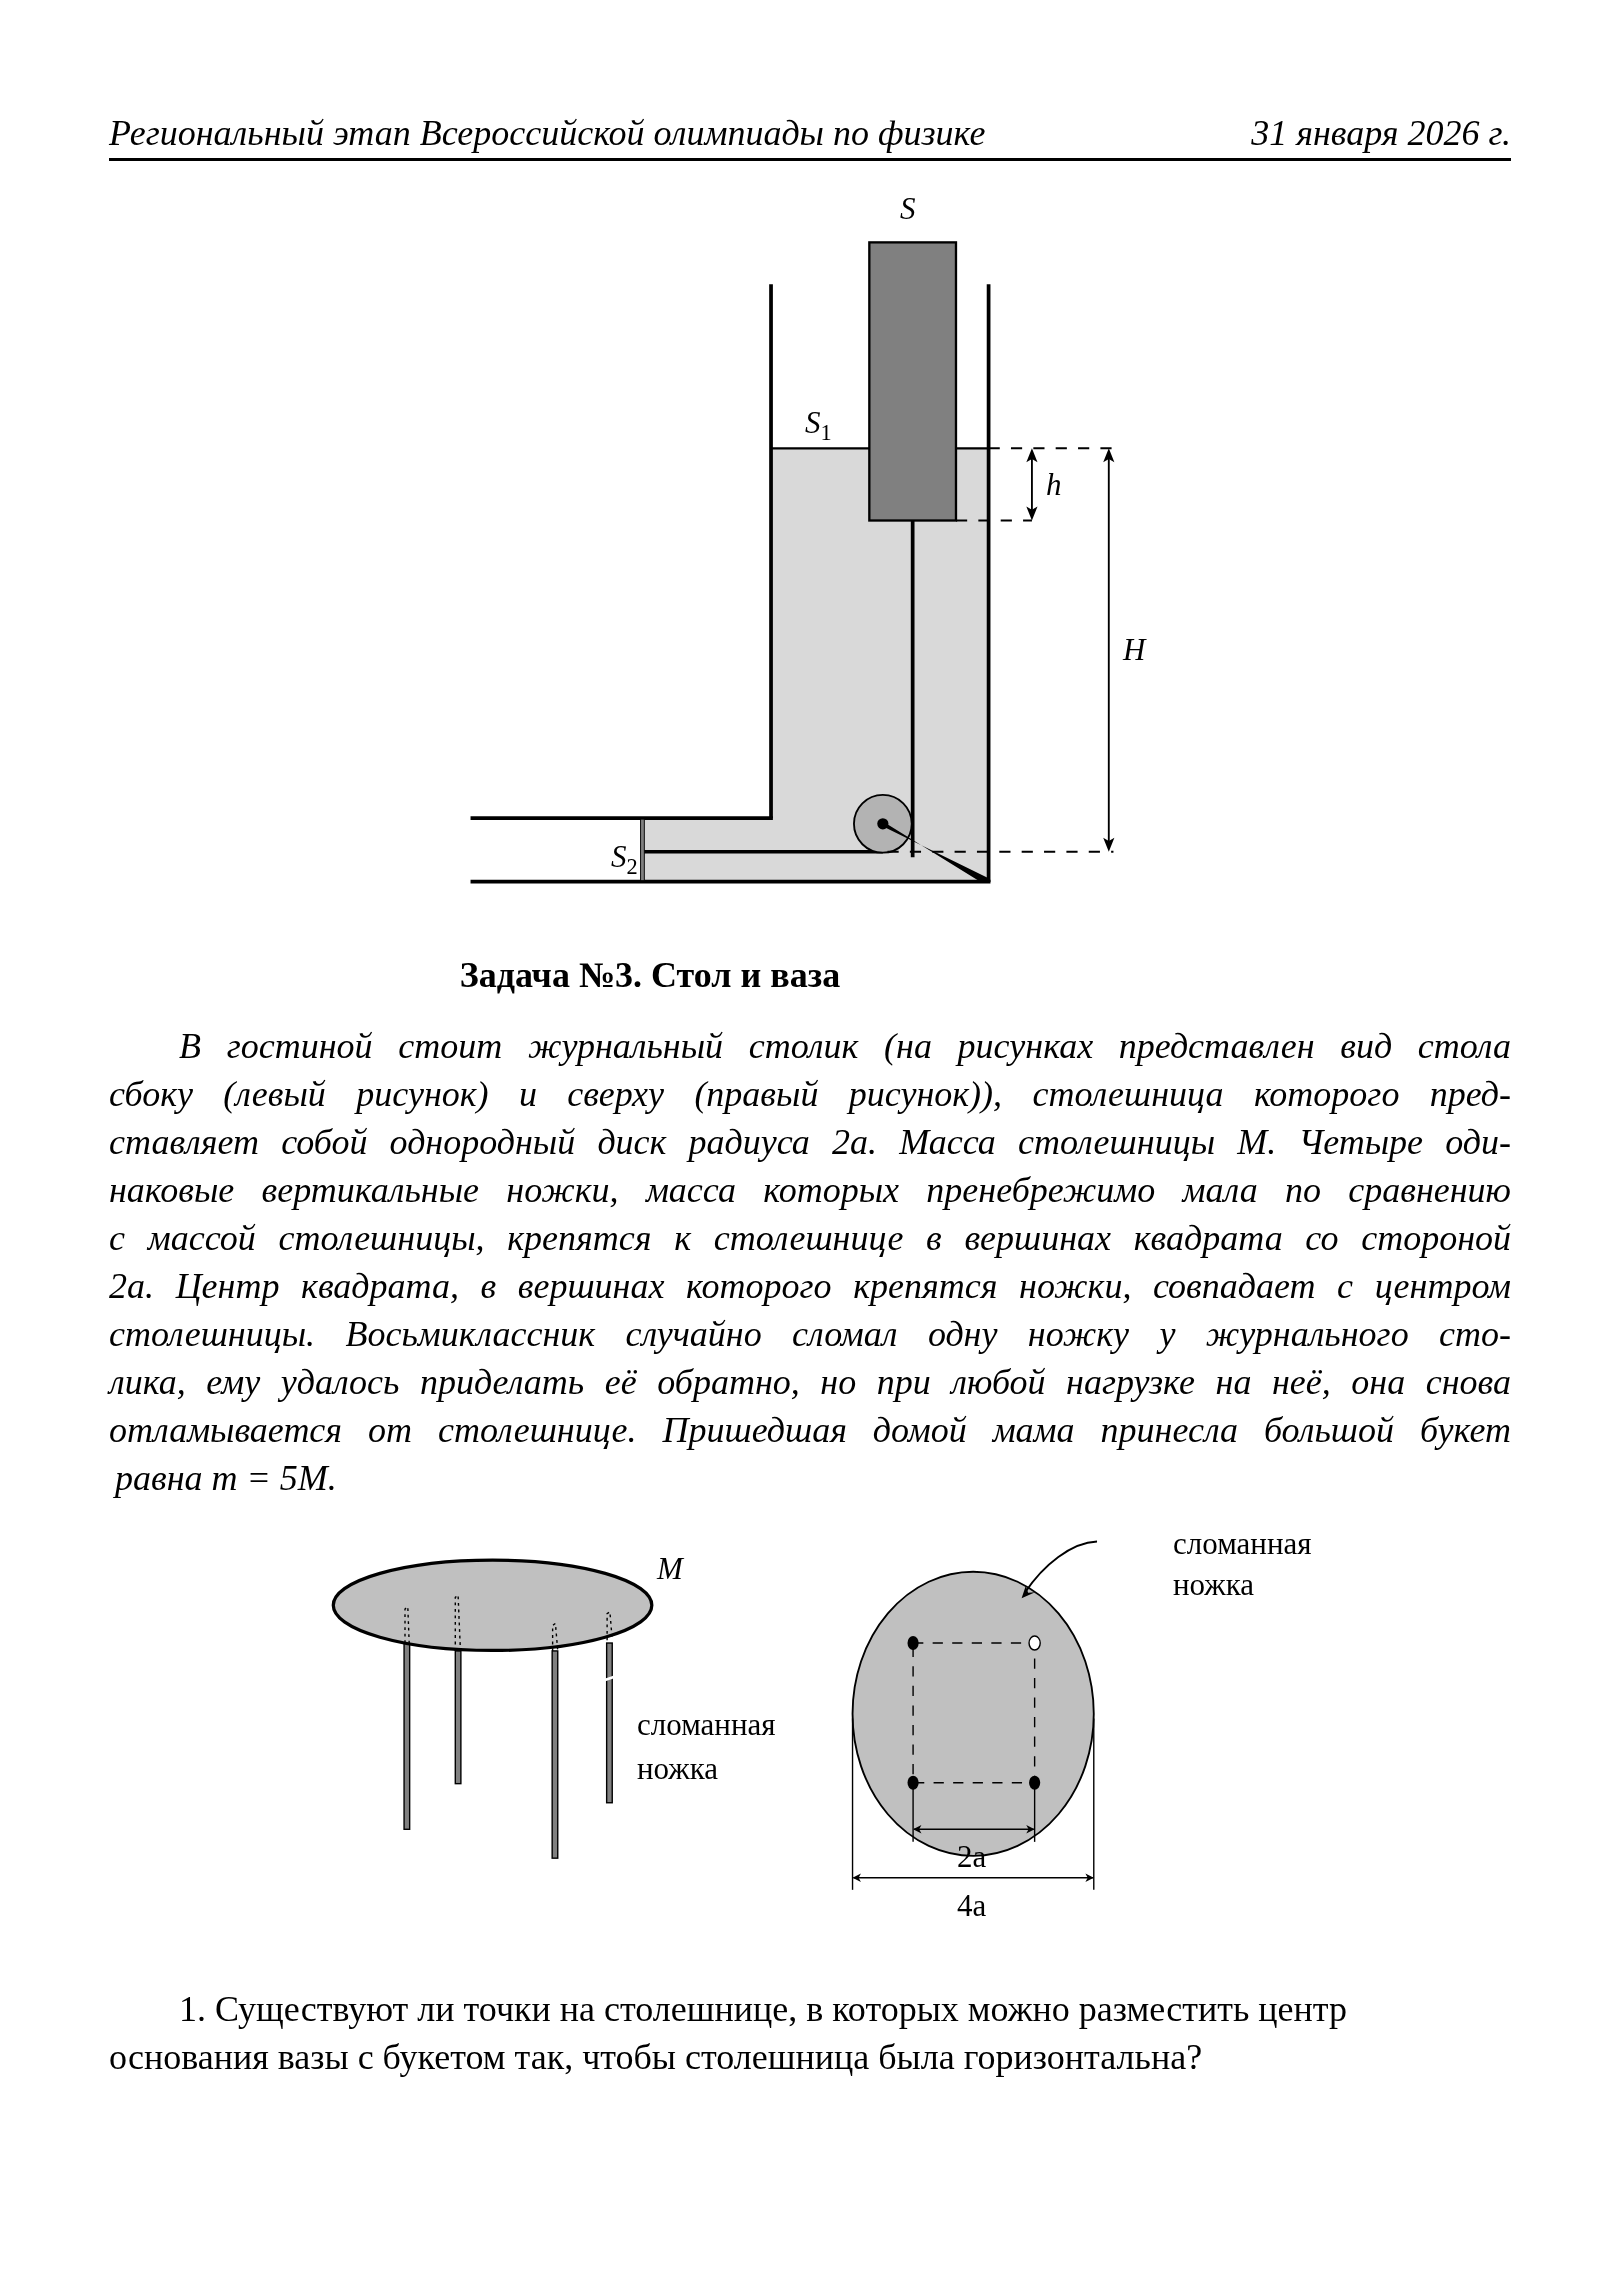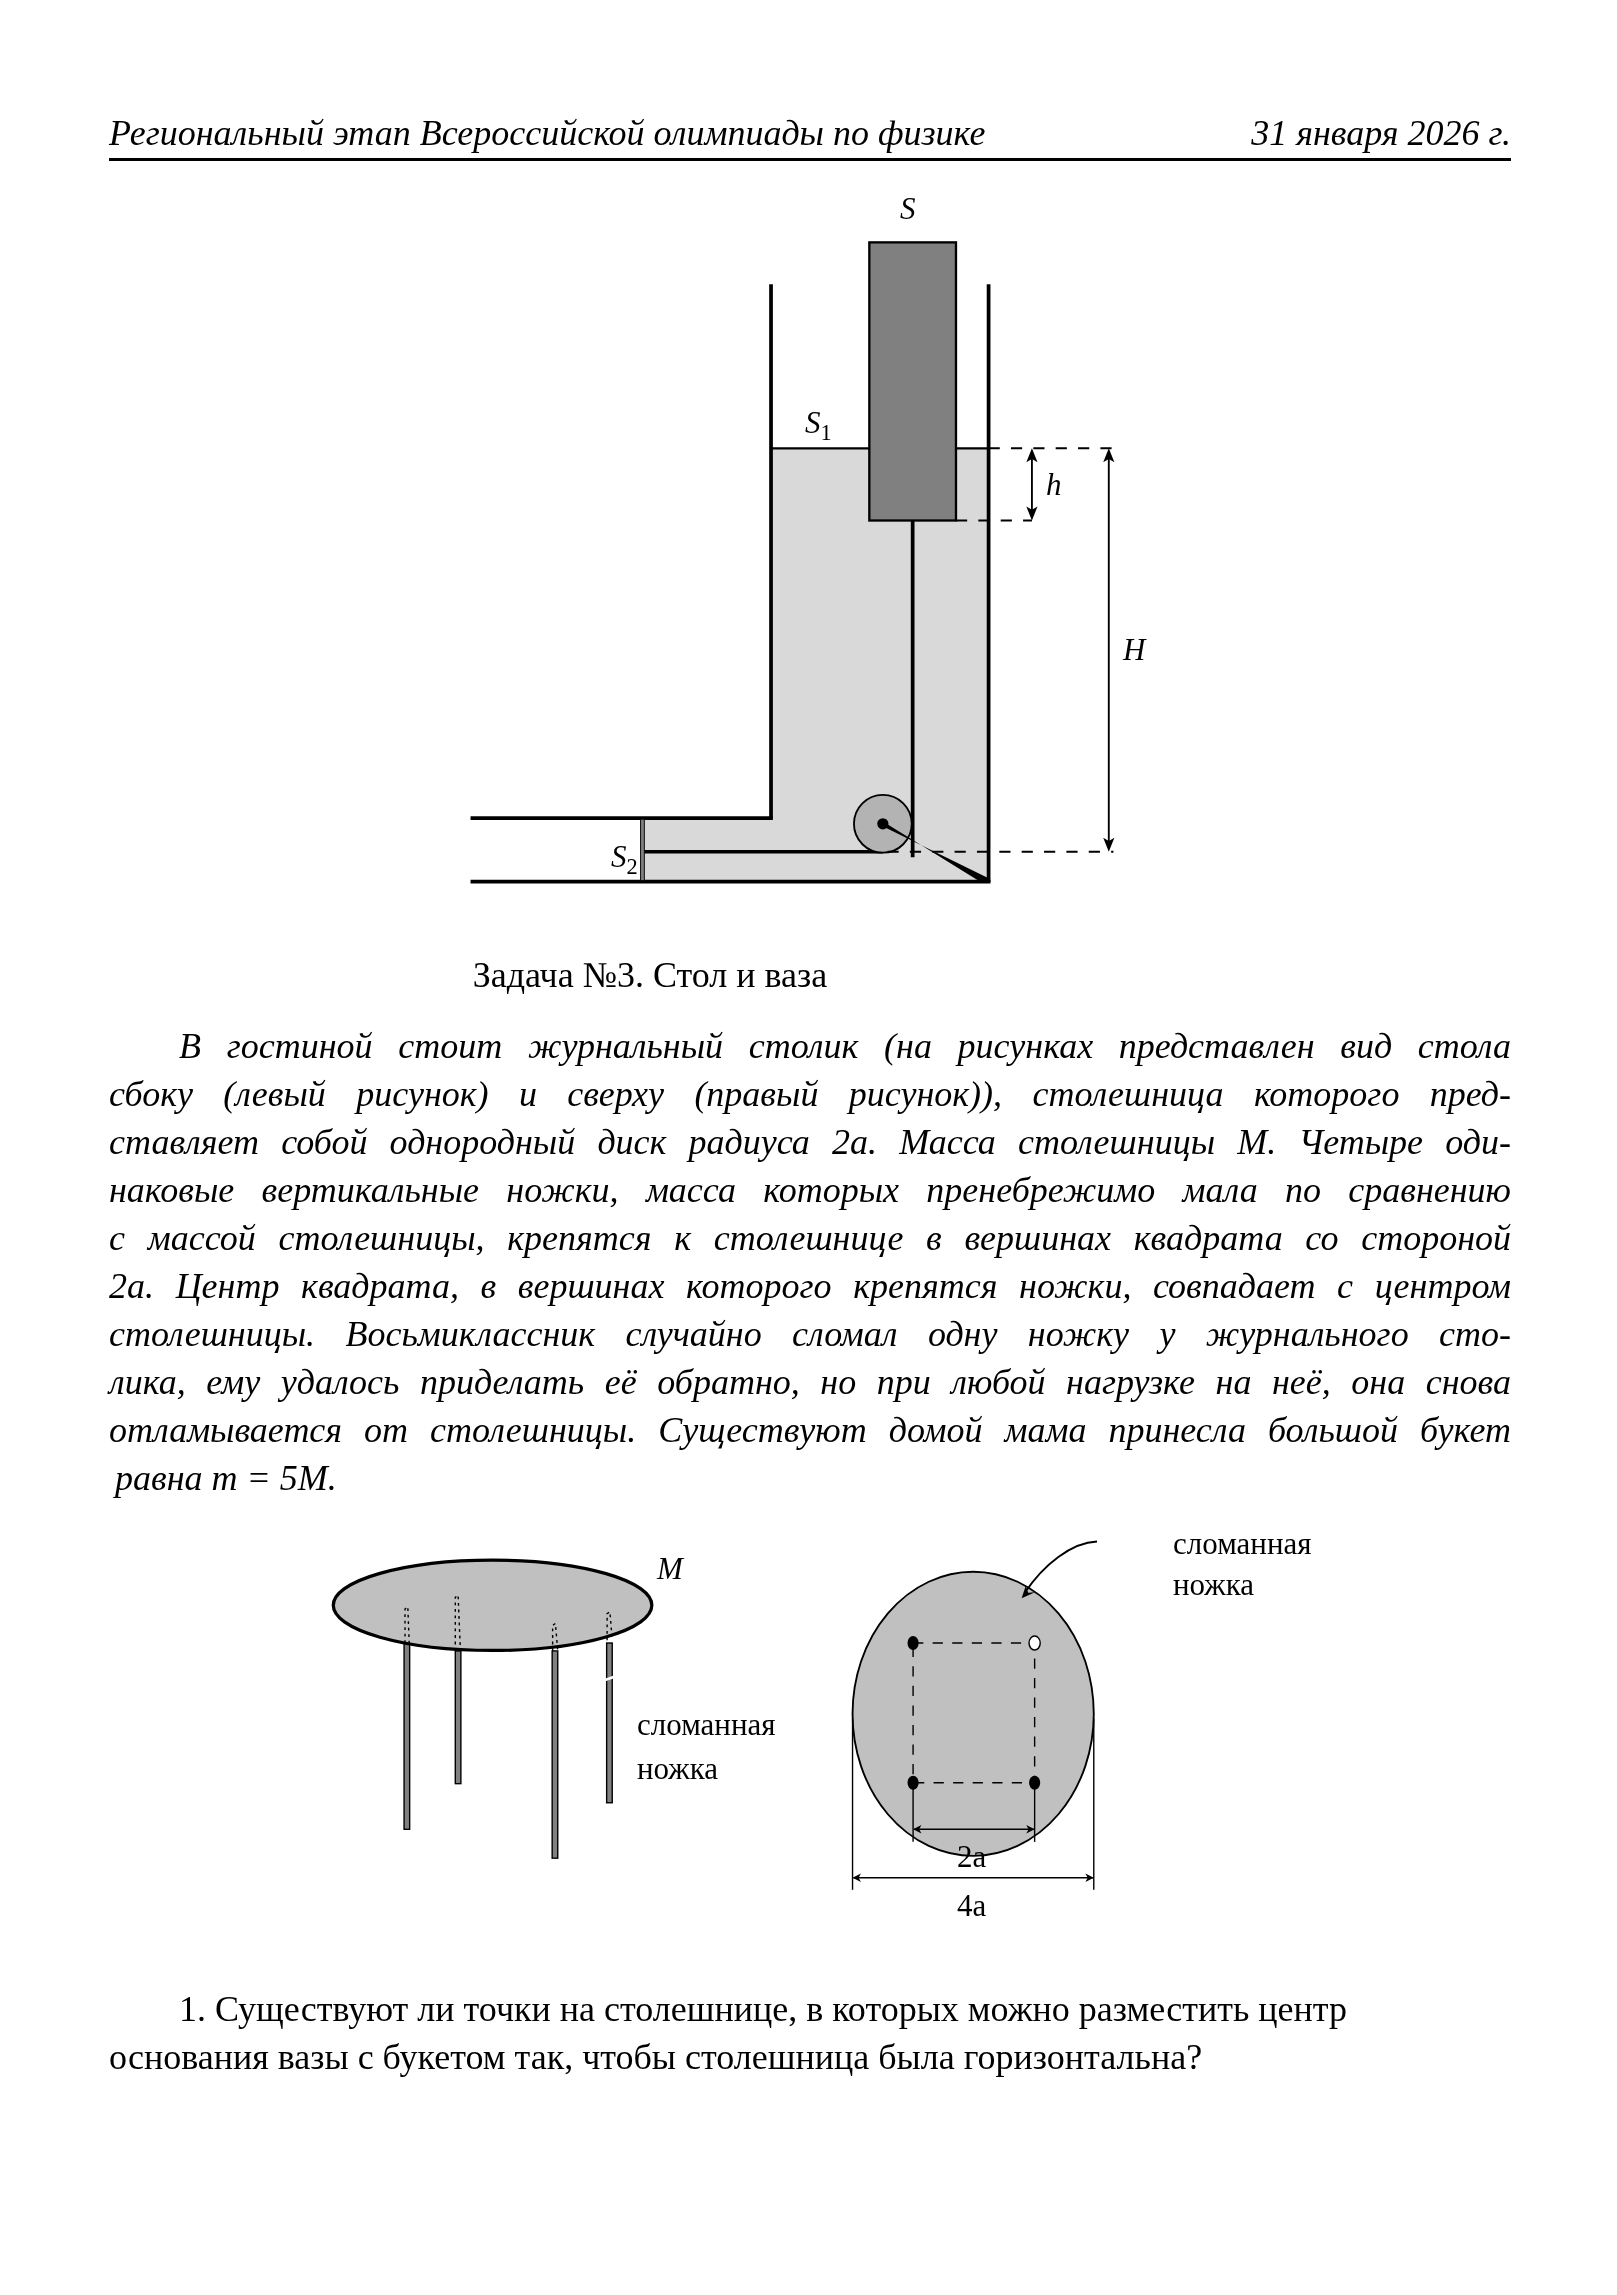--- a/index.html
+++ b/index.html
@@ -9,21 +9,21 @@
   }
   .header {
     position: absolute; left: 109px; top: 108px; width: 1402px; height: 51px;
     font-style: italic; font-size: 36px; line-height: 51px;
     display: flex; justify-content: space-between; align-items: flex-start;
   }
   .header-rule { position: absolute; left: 109px; top: 158px; width: 1402px; height: 2.8px; background: #000; }
   svg { position: absolute; overflow: visible; }
   .title {
     position: absolute; left: 0; width: 1300px; top: 950px; text-align: center;
-    font-weight: normal; font-size: 36px; line-height: 51px;
+    font-weight: bold; font-size: 36px; line-height: 51px;
   }
   .para {
     position: absolute; left: 109px; width: 1402px; font-size: 36px; line-height: 48px;
     text-align: justify; text-indent: 70px;
   }
   .para .line { display: block; text-align: justify; text-align-last: justify; text-indent: 0; white-space: nowrap; font-style: italic; }
   .para .line.first { padding-left: 70px; }
   .para .line.last { text-align-last: left; margin-left: 6px; }
   .q { position: absolute; left: 109px; width: 1402px; font-size: 36px; line-height: 48px; }
   .q .line { display: block; white-space: nowrap; }
@@ -90,21 +90,21 @@
 
 <div class="para" style="top:1022px;">
   <span class="line first">В гостиной стоит журнальный столик (на рисунках представлен вид стола</span>
   <span class="line">сбоку (левый рисунок) и сверху (правый рисунок)), столешница которого пред-</span>
   <span class="line">ставляет собой однородный диск радиуса 2a. Масса столешницы M. Четыре оди-</span>
   <span class="line">наковые вертикальные ножки, масса которых пренебрежимо мала по сравнению</span>
   <span class="line">с массой столешницы, крепятся к столешнице в вершинах квадрата со стороной</span>
   <span class="line">2a. Центр квадрата, в вершинах которого крепятся ножки, совпадает с центром</span>
   <span class="line">столешницы. Восьмиклассник случайно сломал одну ножку у журнального сто-</span>
   <span class="line">лика, ему удалось приделать её обратно, но при любой нагрузке на неё, она снова</span>
-  <span class="line">отламывается от столешницы. Существуют домой мама принесла большой букет</span>
+  <span class="line">отламывается от столешнице. Пришедшая домой мама принесла большой букет</span>
   <span class="line last">равна m = 5M.</span>
 </div>
 
 <svg width="1618" height="2295" viewBox="0 0 3473 4928" style="left:0;top:0;">
 
   <rect x="867" y="3528" width="12" height="400" fill="#808080" stroke="#000" stroke-width="3"></rect>
   <rect x="977" y="3545" width="12" height="285" fill="#808080" stroke="#000" stroke-width="3"></rect>
   <rect x="1185" y="3545" width="12" height="445" fill="#808080" stroke="#000" stroke-width="3"></rect>
   <rect x="1302" y="3528" width="12" height="343" fill="#808080" stroke="#000" stroke-width="3"></rect>
   <line x1="1297" y1="3608" x2="1320" y2="3600" stroke="#fff" stroke-width="6"></line>

